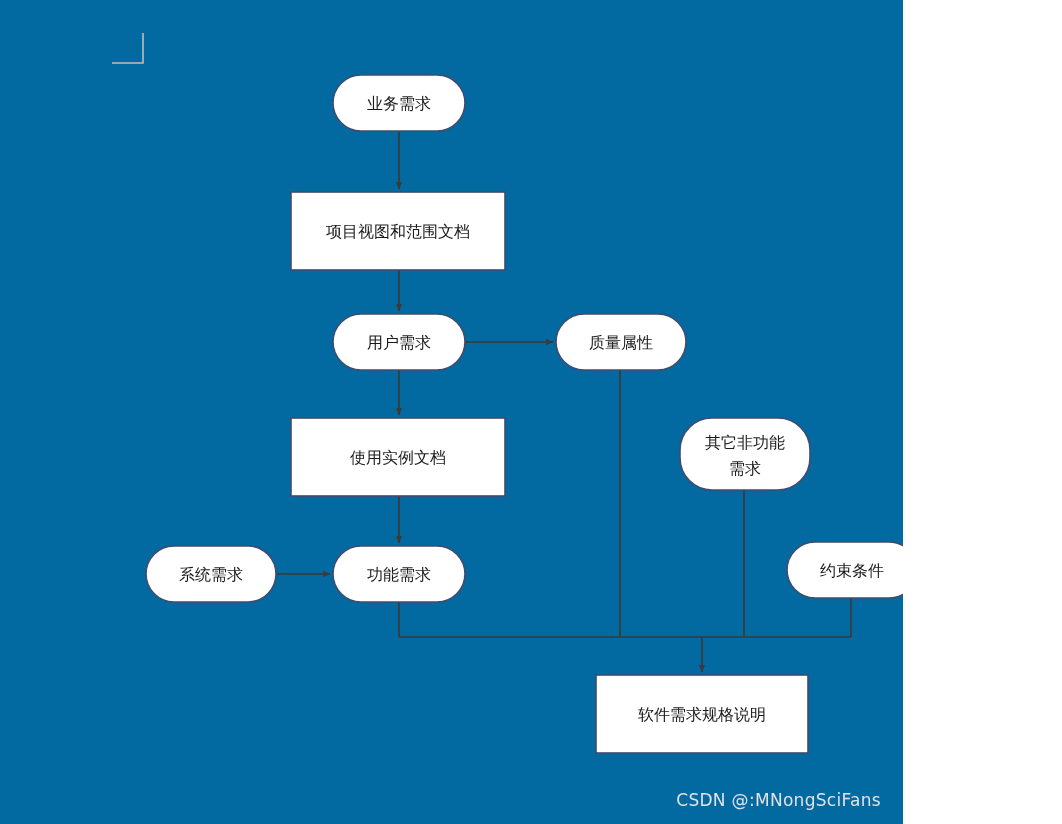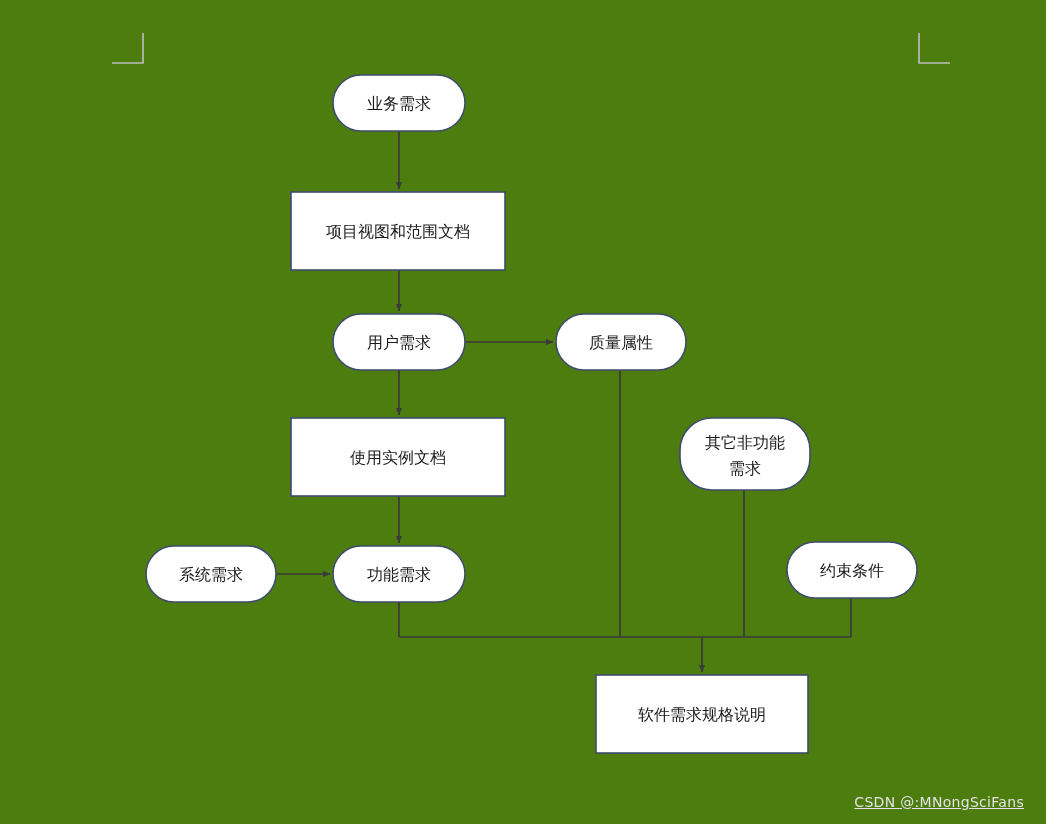--- a/index.html
+++ b/index.html
@@ -6,23 +6,23 @@
   html, body {
     margin: 0;
     padding: 0;
     background: #ffffff;
   }
   body {
     font-family: "DejaVu Sans", "Liberation Sans", sans-serif;
   }
   #canvas {
     position: relative;
-    width: 1046px;
+    width: 903px;
     height: 824px;
-    background: #4d7c0f;
+    background: #0369a1;
     overflow: hidden;
   }
   svg.layer {
     position: absolute;
     left: 0;
     top: 0;
     width: 1062px;
     height: 824px;
   }
   .node-label {
@@ -46,25 +46,24 @@
   .cropmark {
     stroke: #bfbfbf;
     stroke-width: 1.6;
     fill: none;
   }
   .watermark {
     position: absolute;
     right: 22px;
     bottom: 14px;
     color: #e2e2e4;
-    font-size: 14px;
+    font-size: 17px;
     font-family: "DejaVu Sans", "Liberation Sans", sans-serif;
     letter-spacing: 0.3px;
     user-select: none;
-    text-decoration: underline;
   }
 </style>
 </head>
 <body>
 
 <div id="canvas">
 
   <svg class="layer" viewBox="0 0 1062 824">
     <defs>
       <marker id="arrowhead" markerWidth="9" markerHeight="9" refX="7.4" refY="3.6" orient="auto" markerUnits="userSpaceOnUse">

